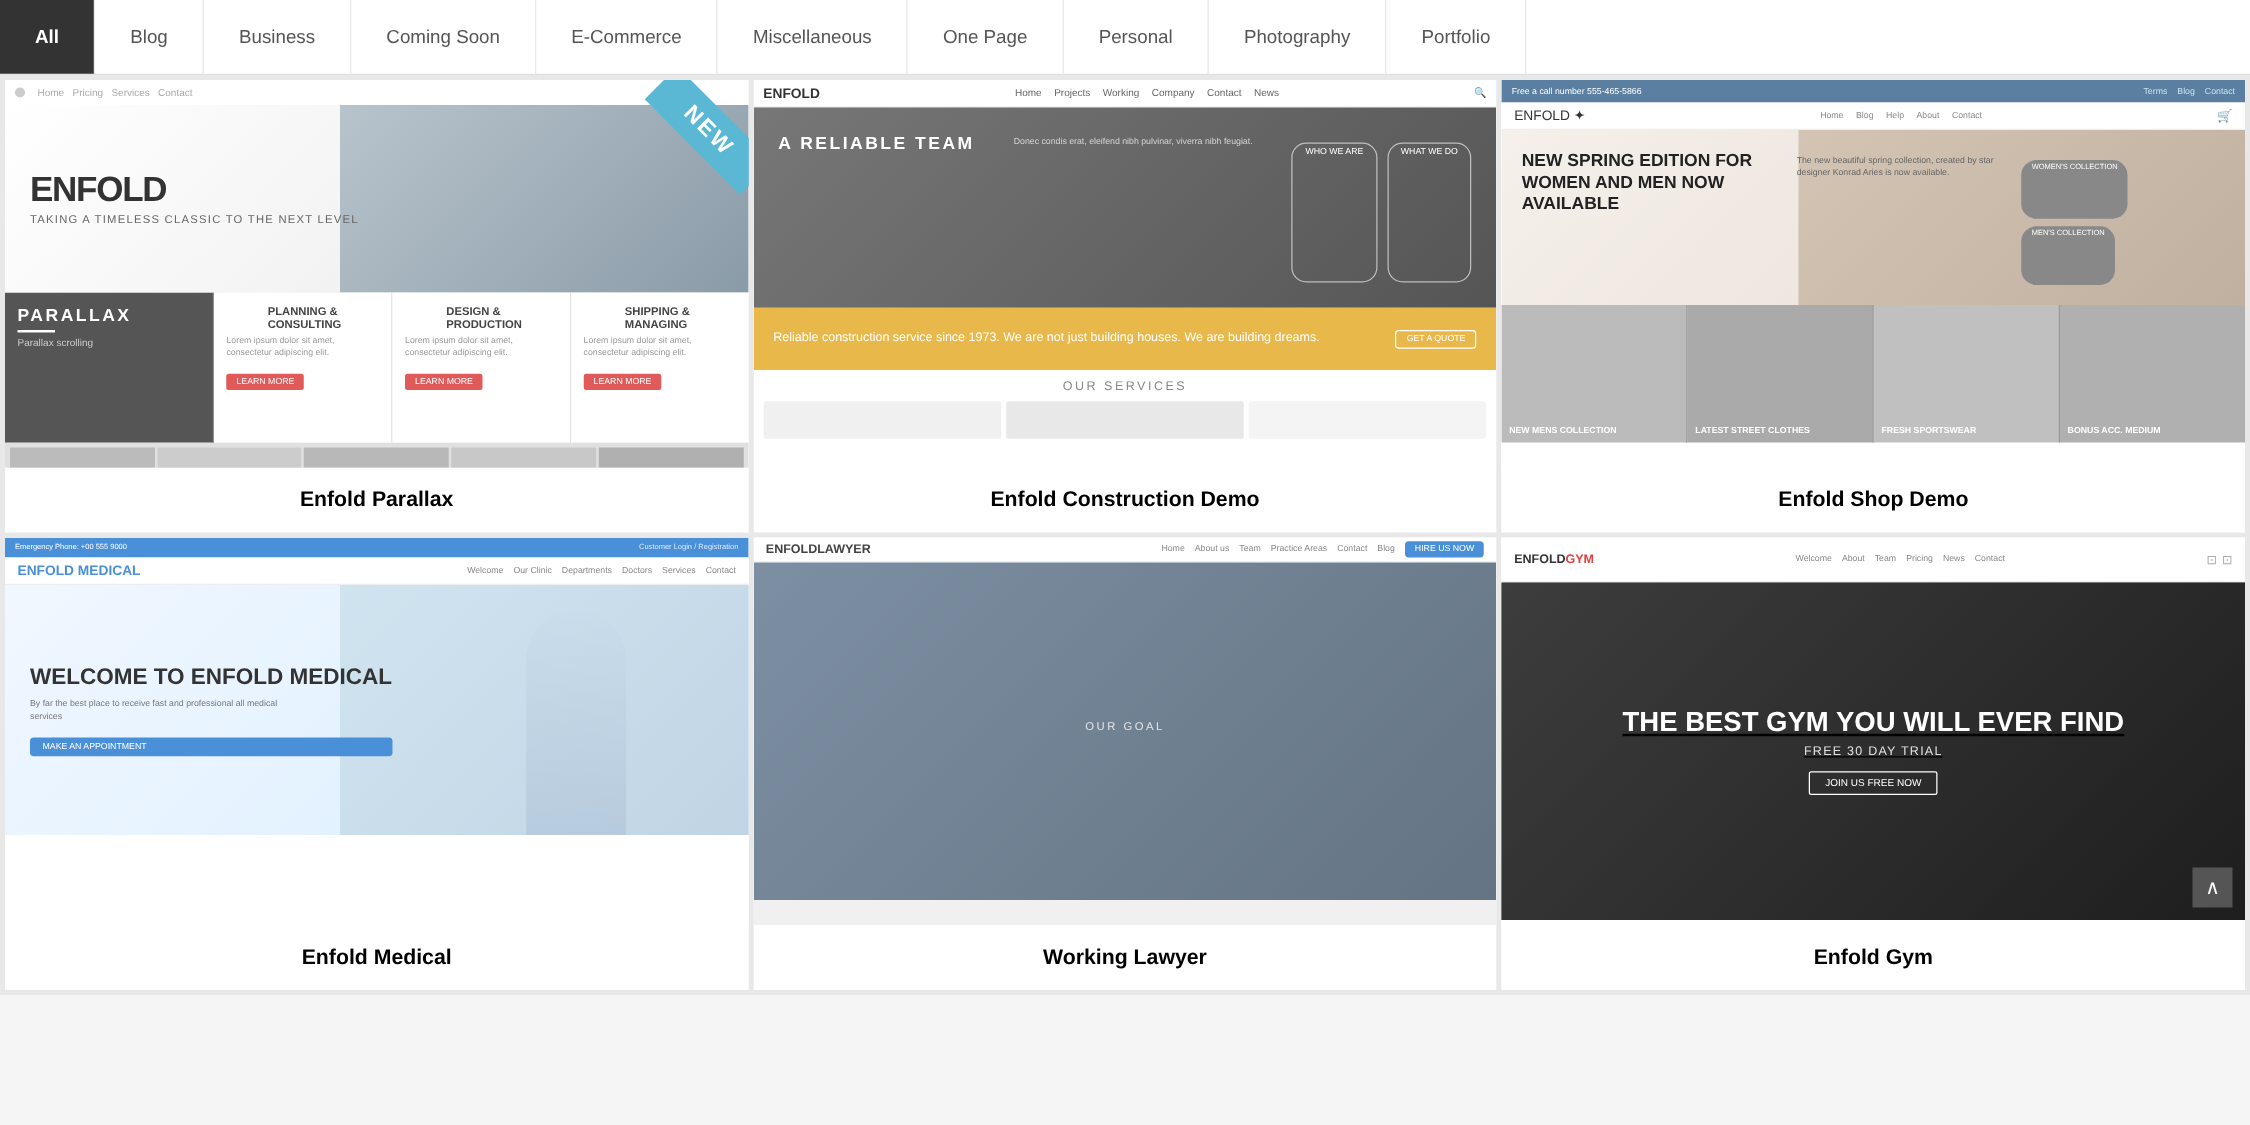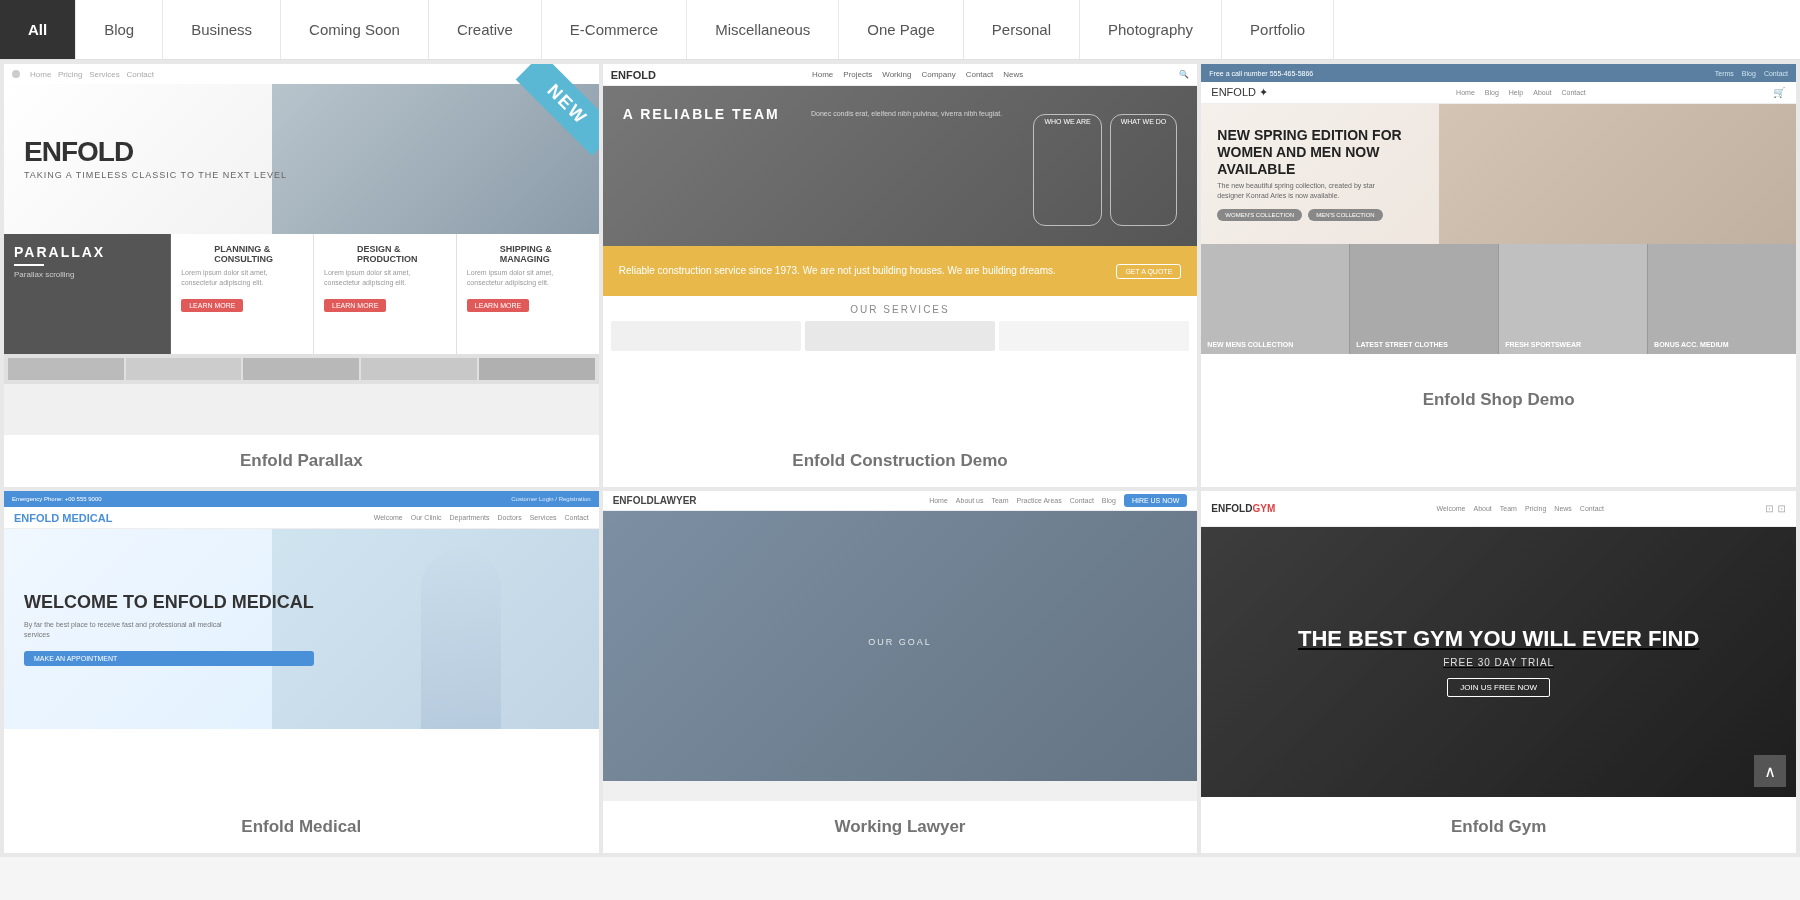--- a/index.html
+++ b/index.html
@@ -42,30 +42,30 @@
     .card {
       background: #fff;
       overflow: hidden;
       display: flex;
       flex-direction: column;
     }
 
     .card-thumb {
       position: relative;
       overflow: hidden;
-      height: 371px;
+      height: 310px;
       background: #ddd;
     }
 
     .card-title {
       text-align: center;
       padding: 16px 10px;
       font-size: 17px;
       font-weight: bold;
-      color: #737373;
+      color: #000000;
     }
 
     
     .new-badge {
       position: absolute;
       top: 0;
       right: 0;
       width: 100px;
       height: 100px;
       overflow: hidden;
@@ -244,21 +244,20 @@
       position: absolute;
       right: 0; top: 0; bottom: 0;
       width: 60%;
       background: linear-gradient(135deg, #c8b8a8 0%, #b0a090 100%);
     }
     .shop-hero-content {
       position: relative;
       z-index: 2;
       padding: 16px;
       display: flex;
-      flex-direction: column;
       justify-content: center;
     }
     .shop-categories {
       display: flex;
       height: 110px;
     }
     .shop-category {
       flex: 1;
       background: #bbb;
       display: flex;
@@ -390,21 +389,20 @@
     }
   </style>
 </head>
 <body>
 
 <div class="filter-bar">
   <div class="filter-item active">All</div>
   <div class="filter-item">Blog</div>
   <div class="filter-item">Business</div>
   <div class="filter-item">Coming Soon</div>
-  <div class="filter-item">Creative</div>
   <div class="filter-item">E-Commerce</div>
   <div class="filter-item">Miscellaneous</div>
   <div class="filter-item">One Page</div>
   <div class="filter-item">Personal</div>
   <div class="filter-item">Photography</div>
   <div class="filter-item">Portfolio</div>
 </div>
 
 <div class="grid">
 

